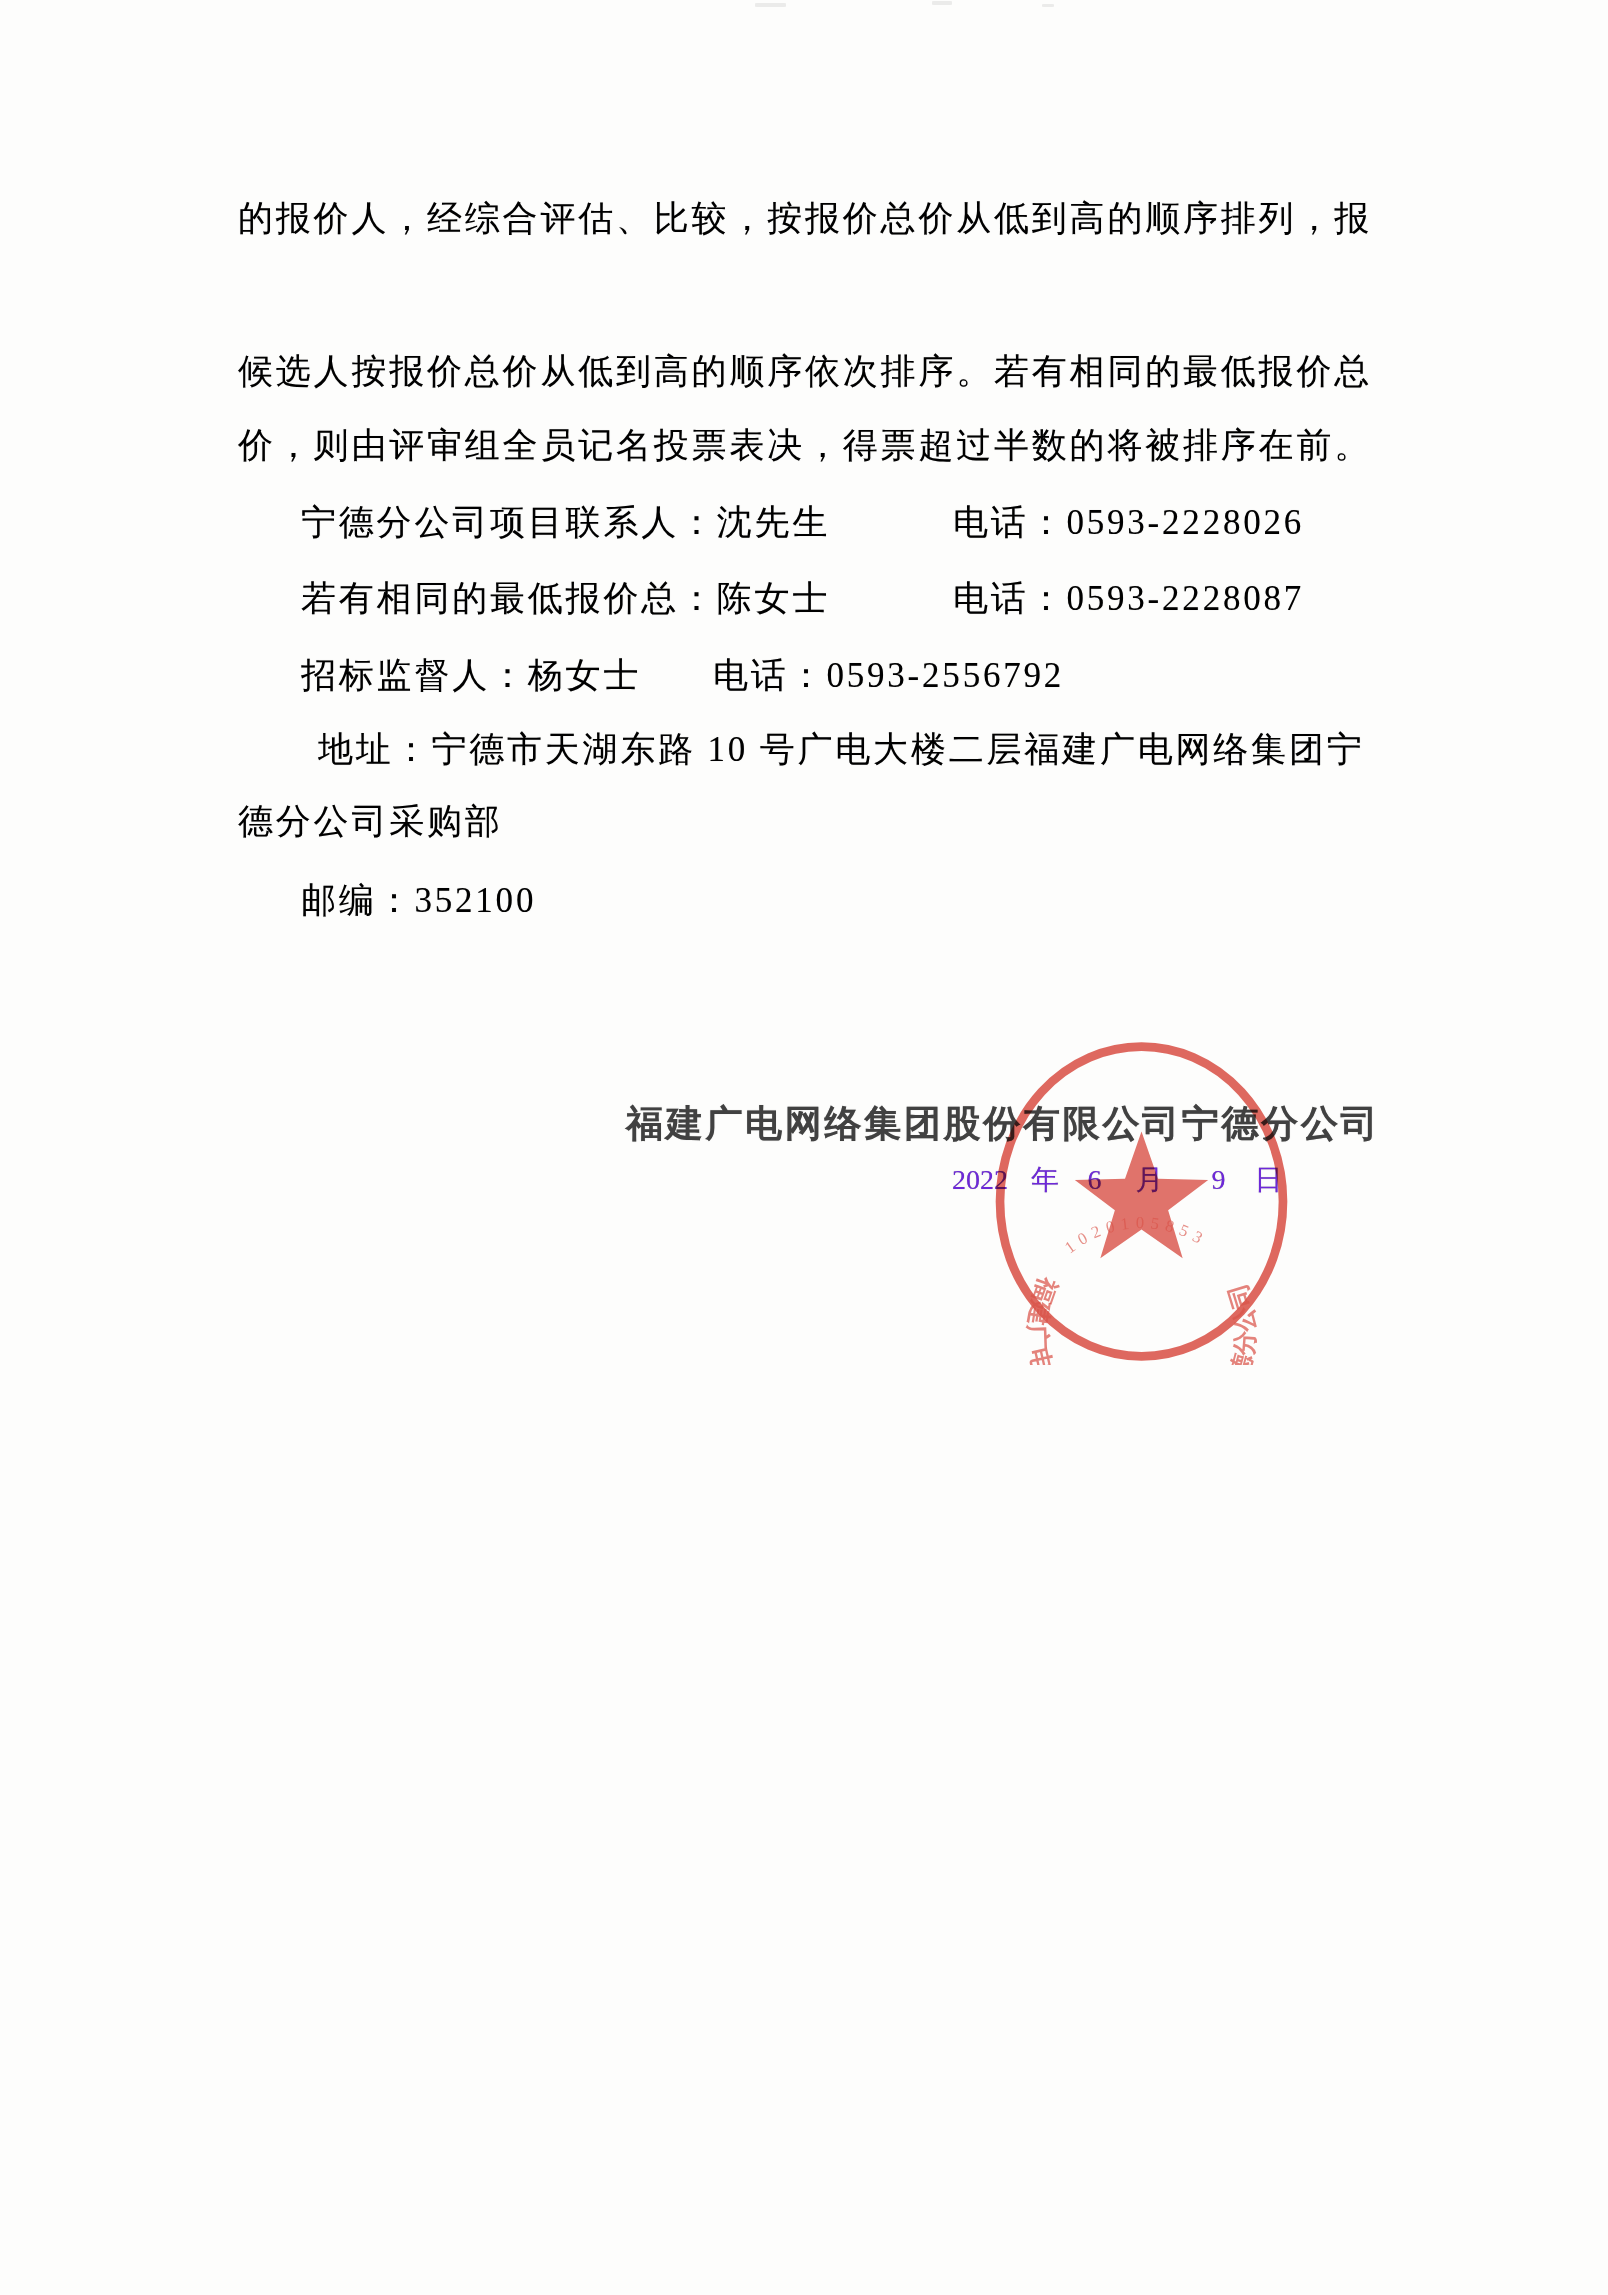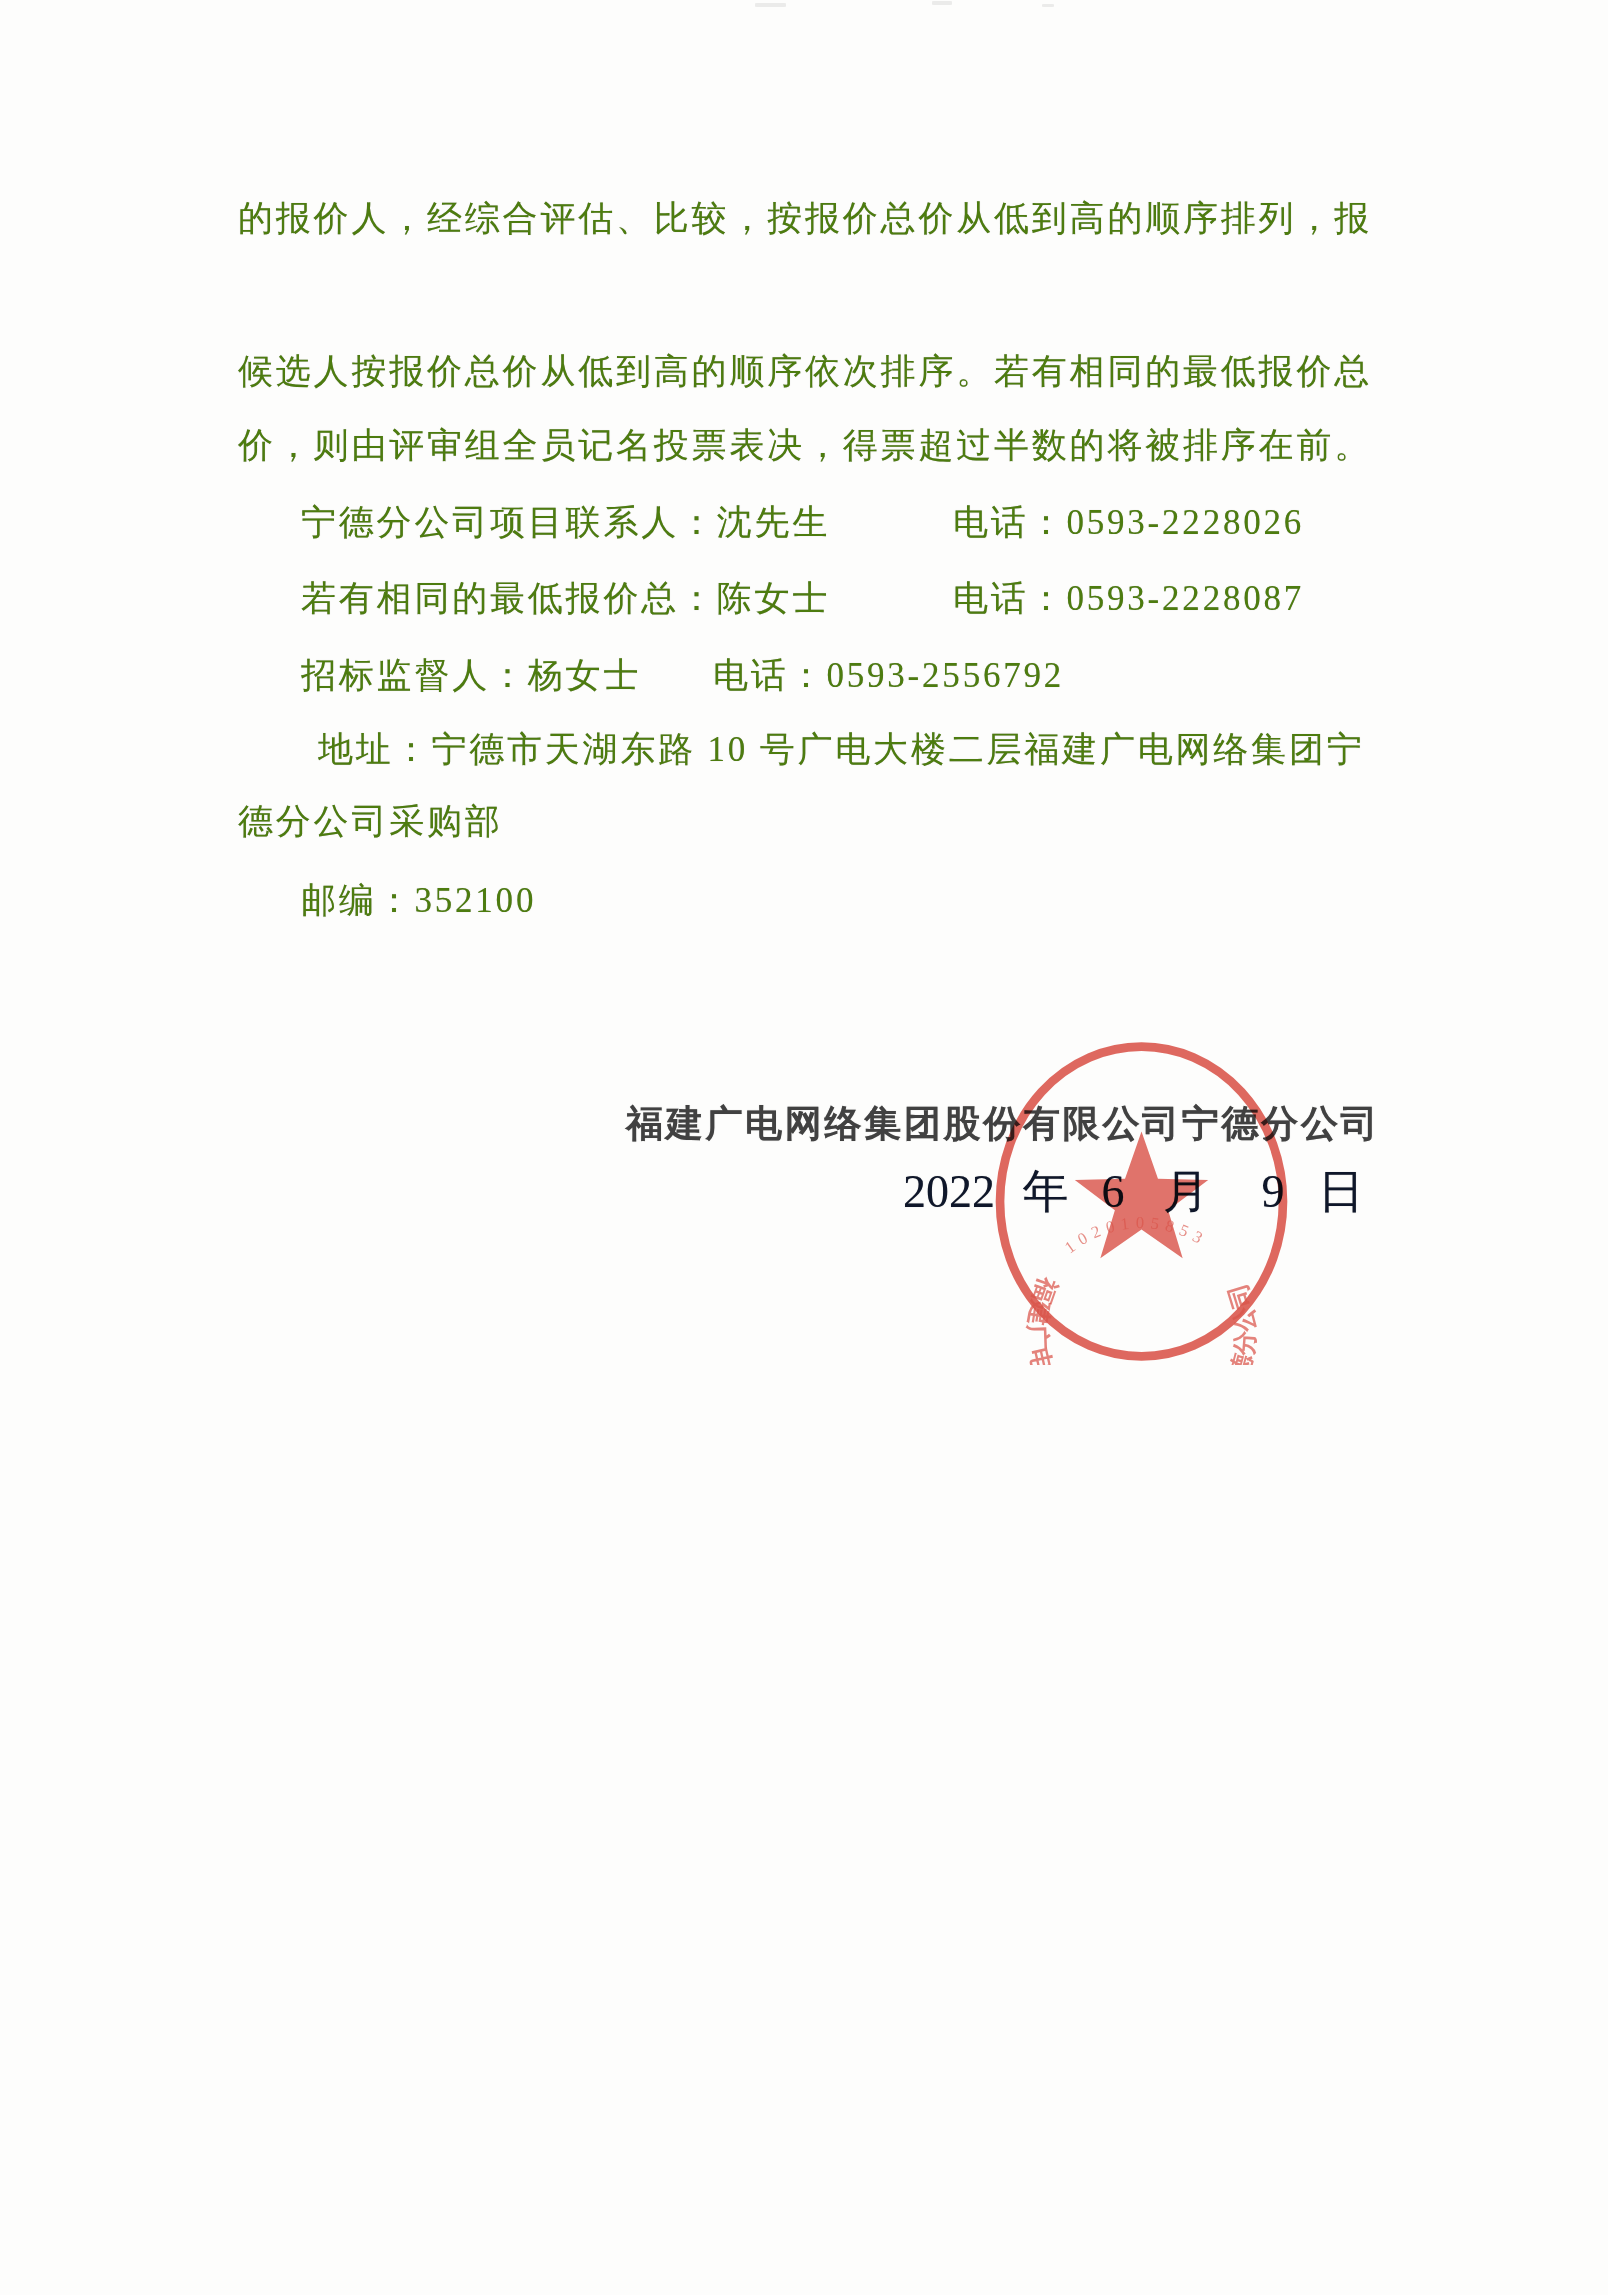--- a/index.html
+++ b/index.html
@@ -15,21 +15,21 @@
   }
   
   .line{
     position:absolute;
     left:238px;
     width:1143px;
     font-size:35px;
     line-height:41px;
     letter-spacing:2.8px;
     white-space:nowrap;
-    color:#4d7c0f;
+    color:#000000;
     text-shadow:0 0 0.7px rgba(70,70,70,.45);
   }
   .indent{padding-left:63px;}
   .indent2{padding-left:80px;}
   .phone{position:absolute;top:0;}
   .p-far{left:685px;margin-left:30px;}
   .p-near{left:475px;}
   
   .company{
     position:absolute;
@@ -37,25 +37,25 @@
     top:1099px;
     font-size:37px;
     letter-spacing:2.7px;
     font-weight:600;
     white-space:nowrap;
     color:#414141;
     text-shadow:0 0 0.7px rgba(60,60,60,.5);
   }
   .dateline{
     position:absolute;
-    left:903px;
+    left:952px;
     top:1161px;
-    font-size:46px;
+    font-size:28px;
     white-space:nowrap;
-    color:#0f172a;
+    color:#6d28d9;
     text-shadow:0 0 0.7px rgba(60,60,60,.5);
   }
   .dateline span{display:inline-block;}
   .dateline span:nth-child(1){margin-right:16px;}
   .dateline span:nth-child(2){margin-right:21.4px;}
   .dateline span:nth-child(3){margin-right:27px;}
   .dateline span:nth-child(4){margin-right:41px;}
   .dateline span:nth-child(5){margin-right:22px;}
   
   .stamp{

